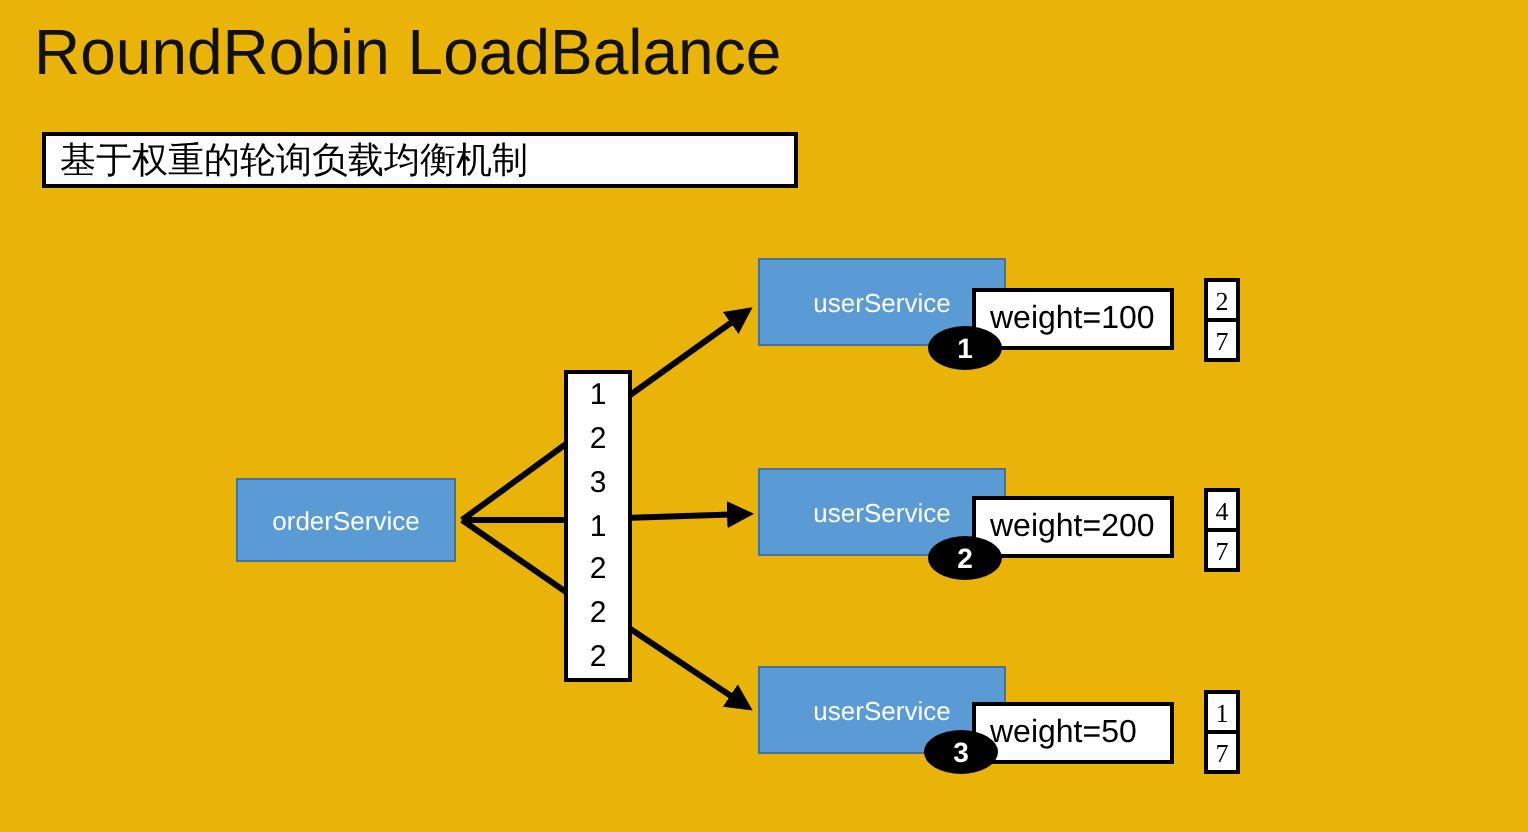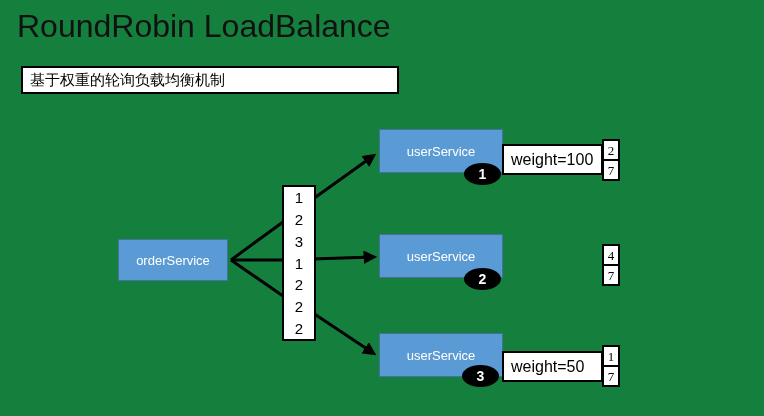--- a/index.html
+++ b/index.html
@@ -1,44 +1,44 @@
 <!DOCTYPE html>
 <html><head>
 <meta charset="utf-8">
 <style>
   html,body{margin:0;padding:0;background:#fff;}
   .canvas{
-    position:relative;width:764px;height:416px;background:#15803d;overflow:hidden;
+    position:relative;width:764px;height:416px;background:#eab308;overflow:hidden;
     font-family:"Liberation Sans",sans-serif;color:#000;
   }
   .title{
     position:absolute;left:17px;top:8px;margin:0;
     font-size:32px;font-weight:400;color:#111;letter-spacing:0px;white-space:nowrap;
   }
   .subtitle-box{
     position:absolute;left:21px;top:66px;width:367px;height:24px;
     border:2px solid #000;background:#fff;display:flex;align-items:center;padding-left:7px;
-    font-size:15px;
+    font-size:18px;
   }
   .connectors{position:absolute;left:0;top:0;z-index:1;}
   .box{position:absolute;box-sizing:border-box;display:flex;align-items:center;justify-content:center;}
   .service{
     background:#5B9BD5;border:1.5px solid #41719C;color:#fff;font-size:13px;z-index:2;
   }
   .order{left:118px;top:239px;width:110px;height:42px;}
   .user{left:379px;width:124px;height:44px;}
   .user1{top:129px;}  .user2{top:234px;}  .user3{top:333px;}
   .seq-box{
     position:absolute;left:282px;top:185px;width:30px;height:152px;z-index:2;
     background:#fff;border:2px solid #000;display:flex;flex-direction:column;
     align-items:center;justify-content:space-around;font-size:15px;line-height:1;
   }
   .seq-box div{flex:1;display:flex;align-items:center;}
   .weight-box{
-    position:absolute;left:502px;width:101px;height:31px;z-index:2;
+    position:absolute;left:486px;width:101px;height:31px;z-index:2;
     background:#fff;border:2px solid #000;display:flex;align-items:center;
     padding-left:7px;font-size:16px;box-sizing:border-box;
   }
   .w1{top:144px;} .w2{top:248px;} .w3{top:351px;}
   .fraction-box{
     position:absolute;left:602px;width:18px;height:42px;z-index:3;
     background:#fff;border:2.5px solid #000;box-sizing:border-box;
     display:flex;flex-direction:column;align-items:stretch;text-align:center;
     font-family:"Liberation Serif",serif;font-size:13px;line-height:1;
   }
@@ -105,20 +105,23 @@
     <div class="num">2</div>
     <div class="den">7</div>
   </div>
 
   <div class="box service user user2">
     <span>userService</span>
   </div>
   <div class="badge b2">
     <span>2</span>
   </div>
+  <div class="weight-box w2">
+    <span>weight=200</span>
+  </div>
   <div class="fraction-box f2">
     <div class="num">4</div>
     <div class="den">7</div>
   </div>
 
   <div class="box service user user3">
     <span>userService</span>
   </div>
   <div class="badge b3">
     <span>3</span>

